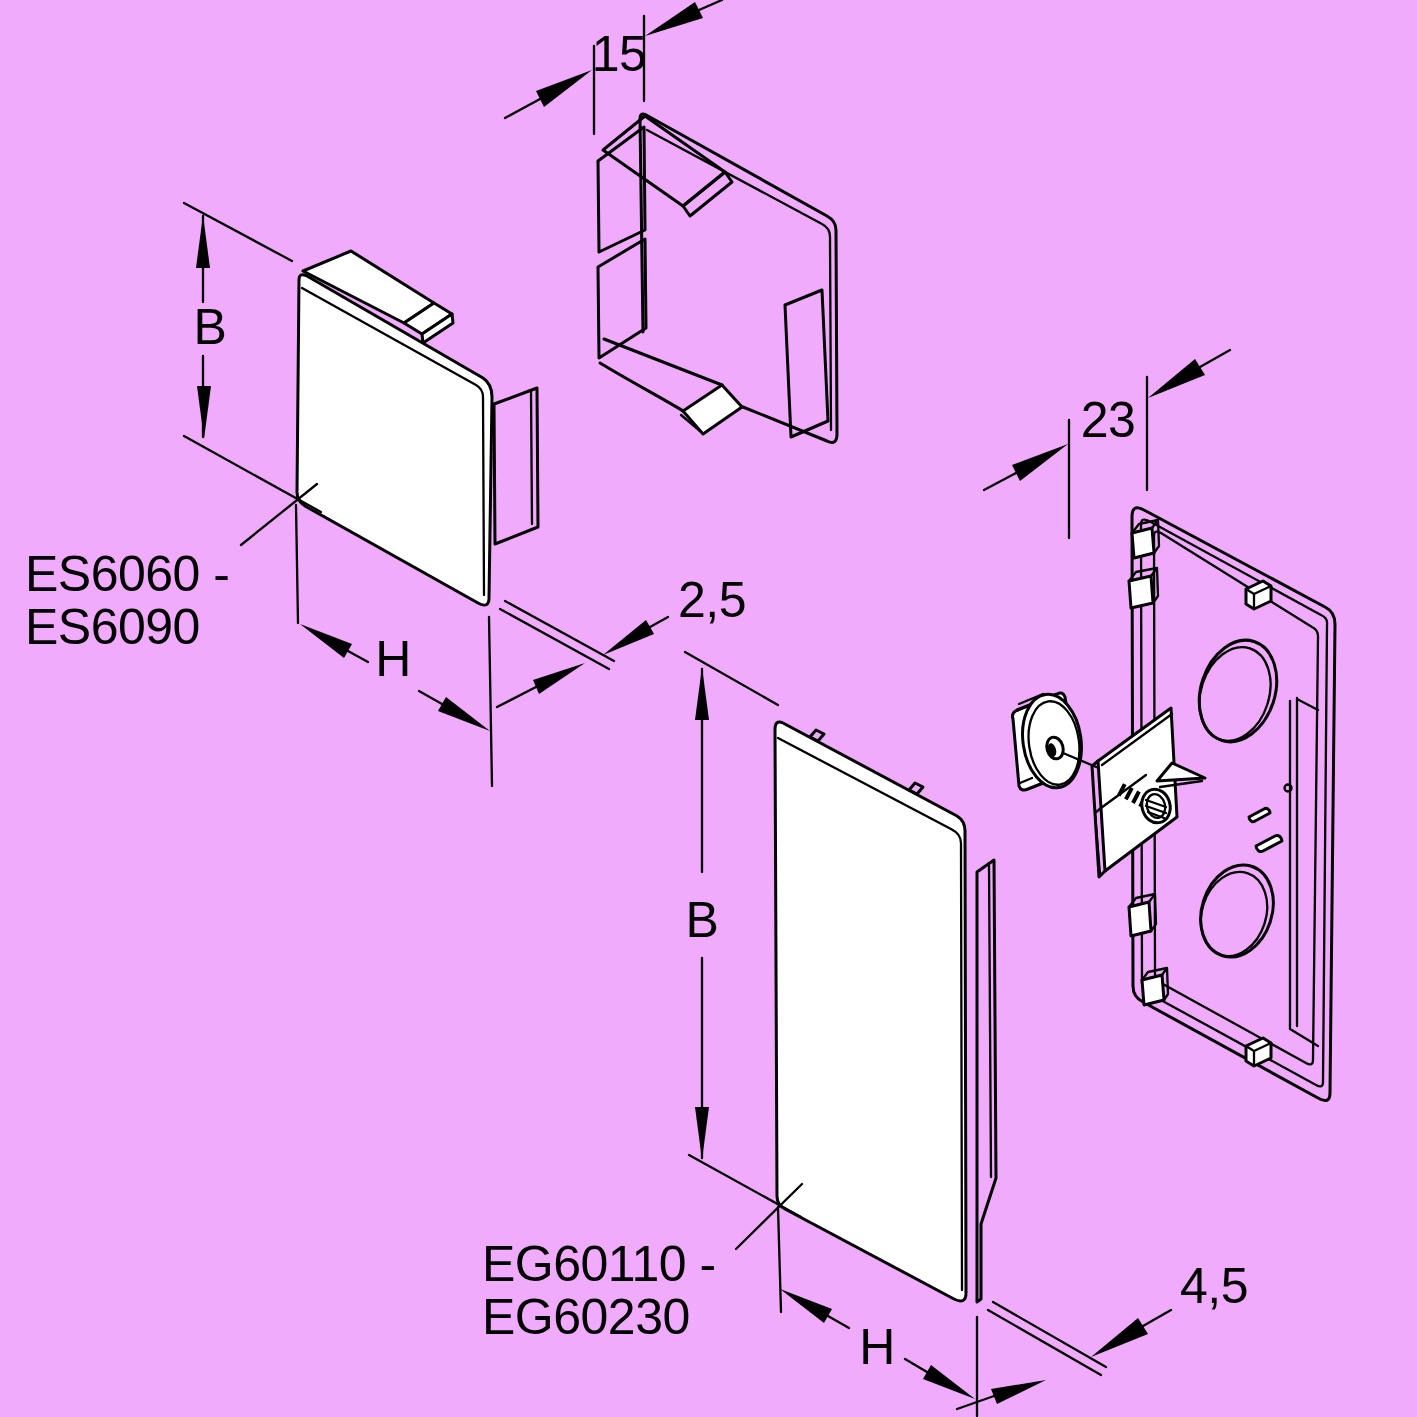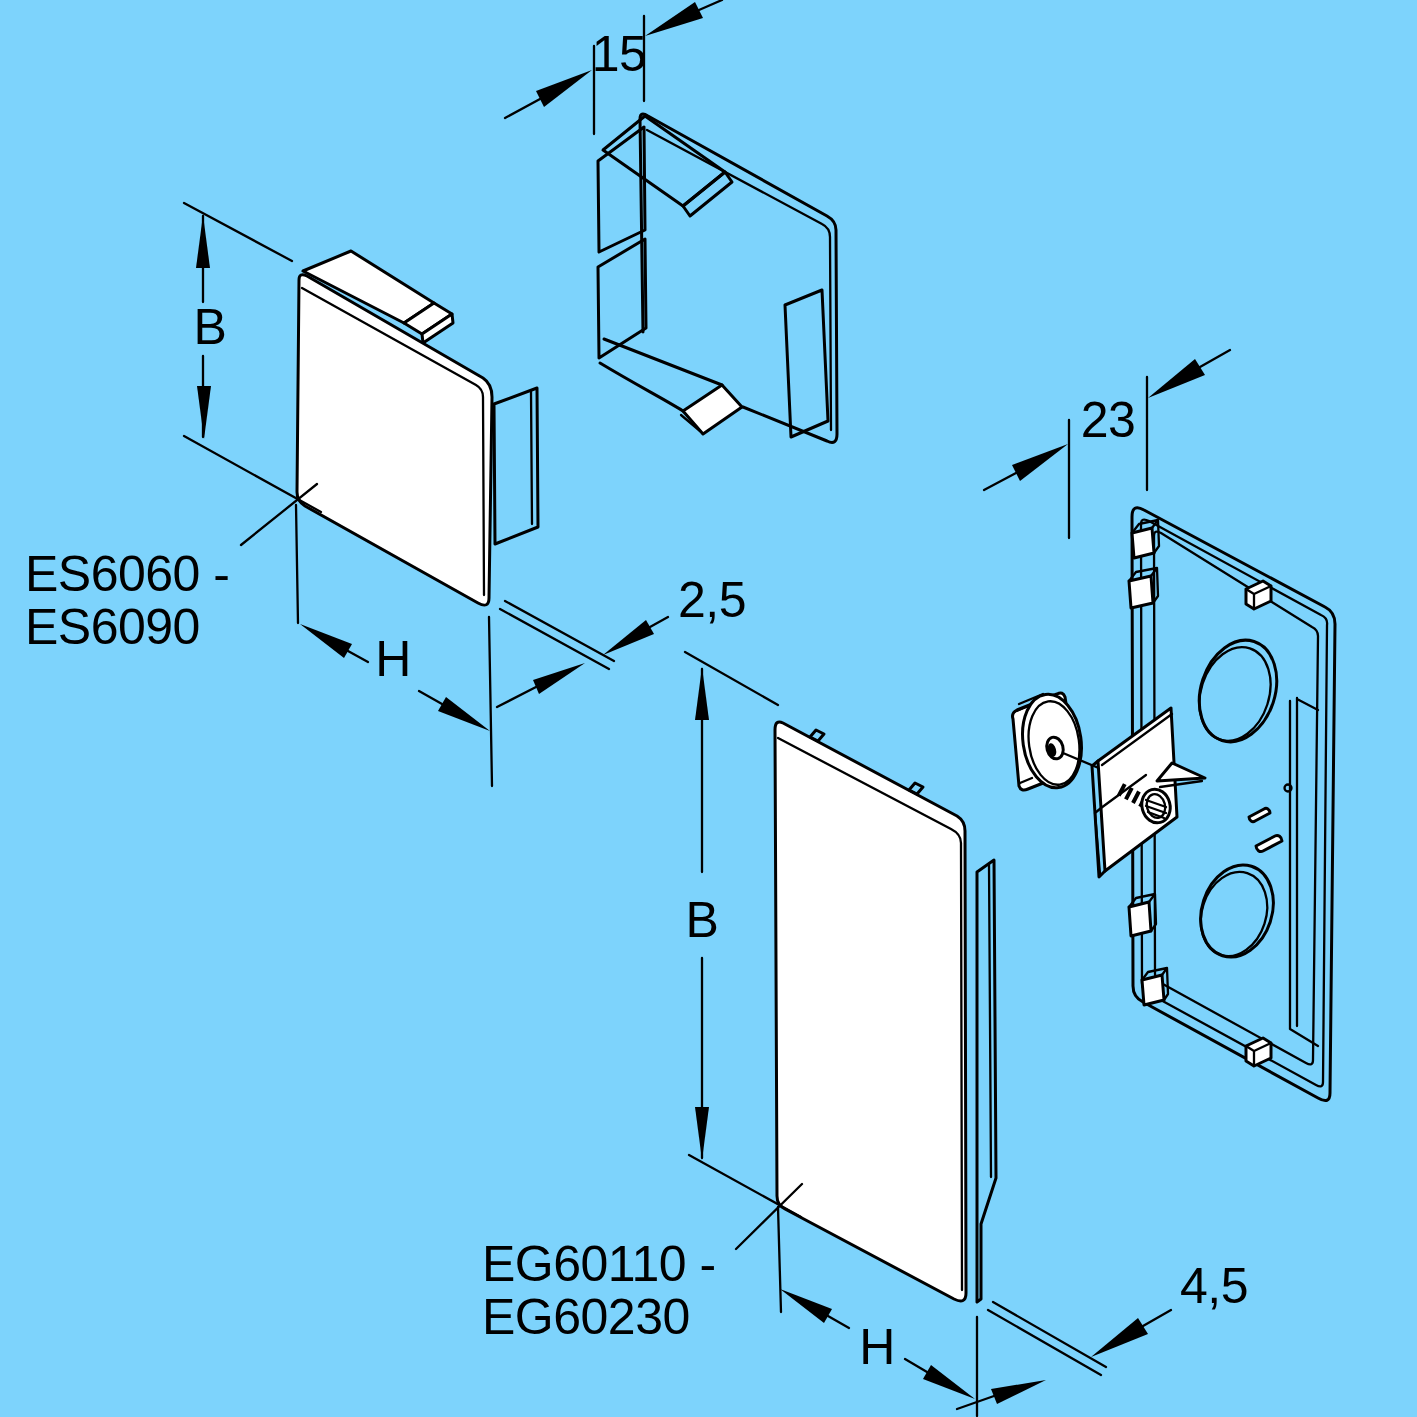--- a/index.html
+++ b/index.html
@@ -1,16 +1,16 @@
 <!DOCTYPE html>
 <html><head>
 <meta charset="utf-8">
 <style>
   html,body{margin:0;padding:0;background:#fff;}
-  .stage{position:relative;width:1417px;height:1417px;background:#7dd3fc;overflow:hidden;}
+  .stage{position:relative;width:1417px;height:1417px;background:#f0abfc;overflow:hidden;}
   svg{position:absolute;left:0;top:0;}
   svg text{font-family:"Liberation Sans", sans-serif;font-size:50px;fill:#000;letter-spacing:-0.5px;}
   .ol{fill:none;stroke:#000;stroke-width:3;stroke-linecap:round;stroke-linejoin:round;}
   .olw{fill:#fff;stroke:#000;stroke-width:3;stroke-linecap:round;stroke-linejoin:round;}
   .thin{fill:none;stroke:#000;stroke-width:2.3;stroke-linecap:round;stroke-linejoin:round;}
   .arr{fill:#000;stroke:none;}
   .thread{fill:none;stroke:#000;stroke-width:13;stroke-dasharray:4 4;}
 </style>
 </head>
 <body>

